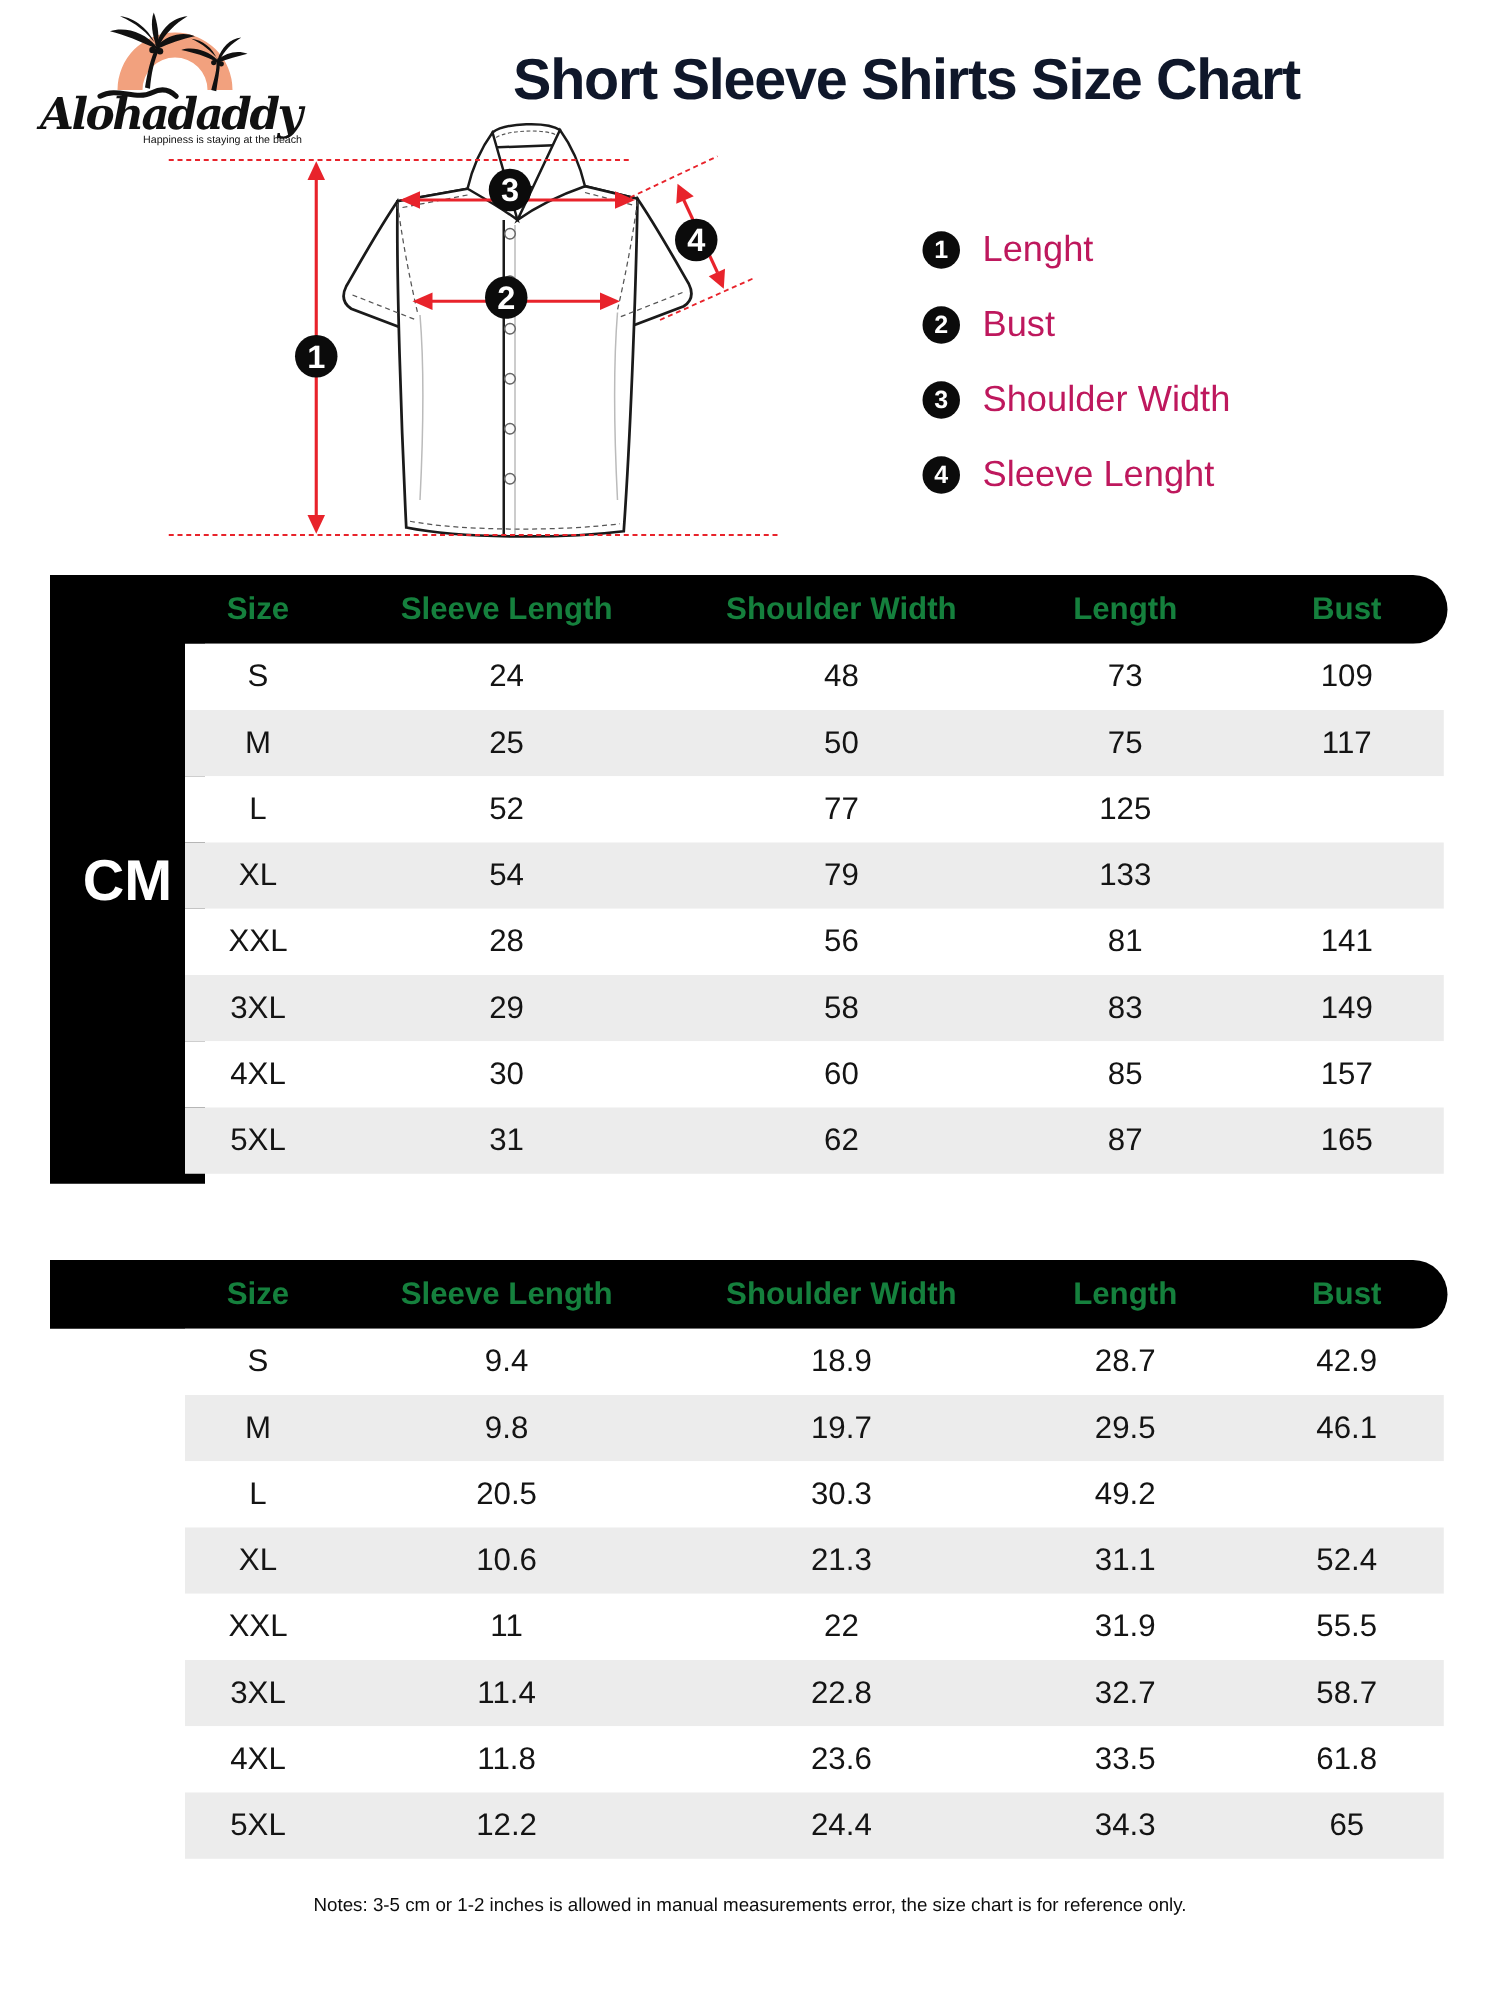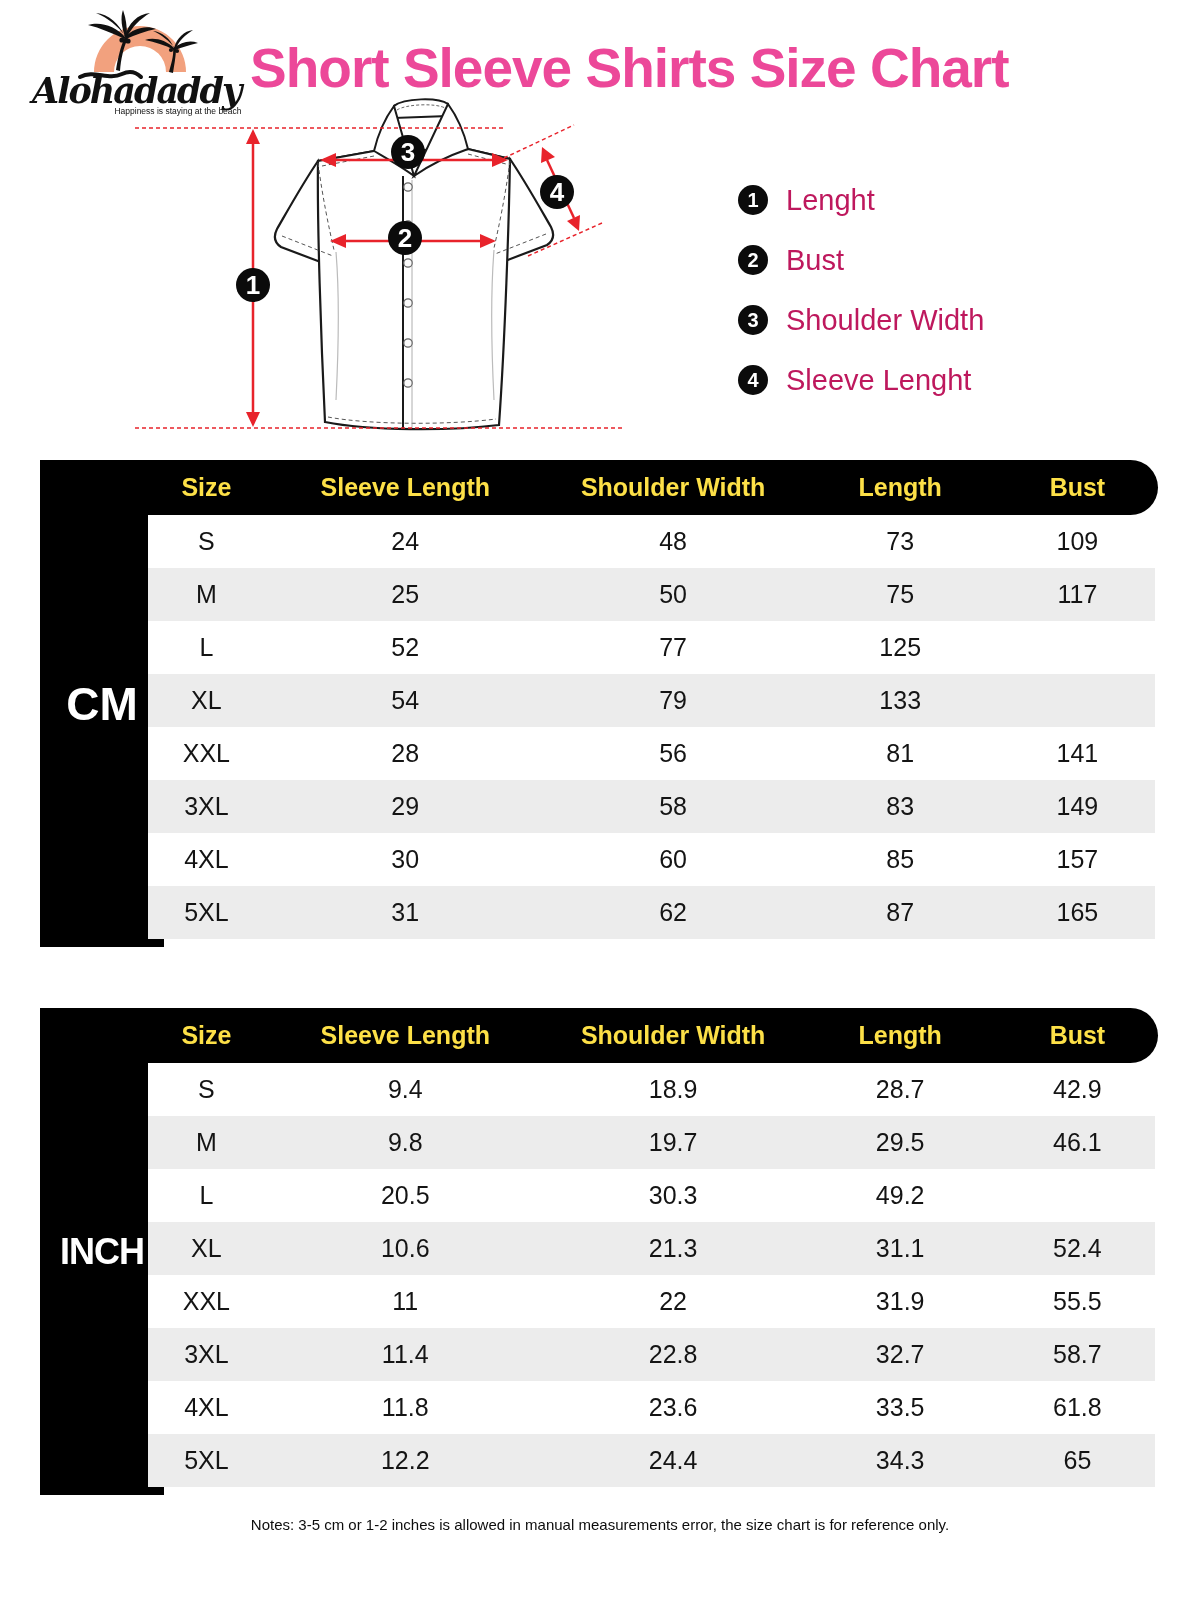--- a/index.html
+++ b/index.html
@@ -1,43 +1,43 @@
 <!DOCTYPE html>
 <html><head>
 <meta charset="utf-8">
 <style>
   html,body{margin:0;padding:0;background:#fff;}
   .page{position:relative;width:1200px;height:1600px;background:#ffffff;overflow:hidden;
         font-family:"Liberation Sans", sans-serif;color:#111;}
 
   
   .logo{position:absolute;left:28px;top:6px;width:235px;height:112px;}
-  .page-title{position:absolute;left:250px;top:36px;width:790px;text-align:left;
-              font-size:55px;font-weight:bold;letter-spacing:-1px;color:#ec4899;white-space:nowrap;}
+  .page-title{position:absolute;left:250px;top:36px;width:790px;text-align:right;
+              font-size:46px;font-weight:bold;letter-spacing:-1px;color:#0f172a;white-space:nowrap;}
 
   
   .diagram-svg{position:absolute;left:130px;top:95px;width:500px;height:352px;}
 
   .legend{position:absolute;left:738px;top:182px;display:flex;flex-direction:column;gap:24px;}
   .legend-item{display:flex;align-items:center;gap:18px;height:36px;}
   .legend-badge{width:30px;height:30px;border-radius:50%;background:#0b0b0b;color:#fff;
                 font-weight:bold;font-size:20px;line-height:30px;text-align:center;flex:0 0 30px;}
   .legend-label{font-size:29px;color:#be185d;}
 
   
   .size-table{position:absolute;left:40px;width:1118px;}
   .size-table.cm{top:460px;}
   .size-table.inch{top:1008px;}
   .unit-bar{position:absolute;left:0;top:0;width:124px;background:#000;color:#fff;
             display:flex;align-items:center;justify-content:center;font-weight:bold;z-index:1;}
   .cm .unit-bar{height:487px;font-size:46px;}
   .inch .unit-bar{height:487px;font-size:36px;letter-spacing:-1px;}
   .t-head{position:relative;z-index:2;height:55px;background:#000;border-radius:0 28px 28px 0;
           box-sizing:border-box;padding-left:108px;padding-right:3px;display:flex;align-items:center;}
-  .t-head .t-cell{color:#fde047;font-weight:bold;font-size:25px;}
+  .t-head .t-cell{color:#15803d;font-weight:bold;font-size:25px;}
   .t-body{position:relative;z-index:2;margin-left:108px;width:1007px;}
   .t-row{height:53px;display:flex;align-items:center;}
   .t-row:nth-child(even){background:#ececec;}
   .t-row:nth-child(odd){background:#ffffff;}
   .t-cell{text-align:center;font-size:25px;color:#141414;}
   .t-cell:nth-child(1){width:11.6%;}
   .t-cell:nth-child(2){width:27.9%;}
   .t-cell:nth-child(3){width:25.3%;}
   .t-cell:nth-child(4){width:19.8%;}
   .t-cell:nth-child(5){width:15.4%;}
@@ -239,21 +239,20 @@
           <div class="t-cell">5XL</div>
           <div class="t-cell">31</div>
           <div class="t-cell">62</div>
           <div class="t-cell">87</div>
           <div class="t-cell">165</div>
         </div>
       </div>
   </section>
 
   <section class="size-table inch">
-    <div class="unit-bar">INCH</div>
     <div class="t-head">
         <div class="t-cell">Size</div>
         <div class="t-cell">Sleeve Length</div>
         <div class="t-cell">Shoulder Width</div>
         <div class="t-cell">Length</div>
         <div class="t-cell">Bust</div>
       </div>
     <div class="t-body">
         <div class="t-row">
           <div class="t-cell">S</div>

